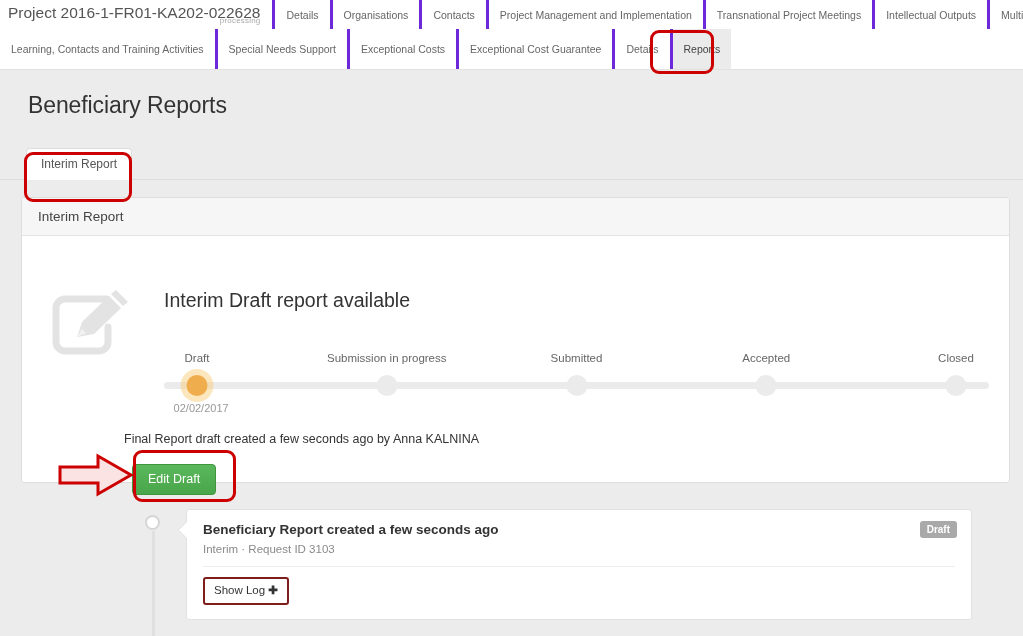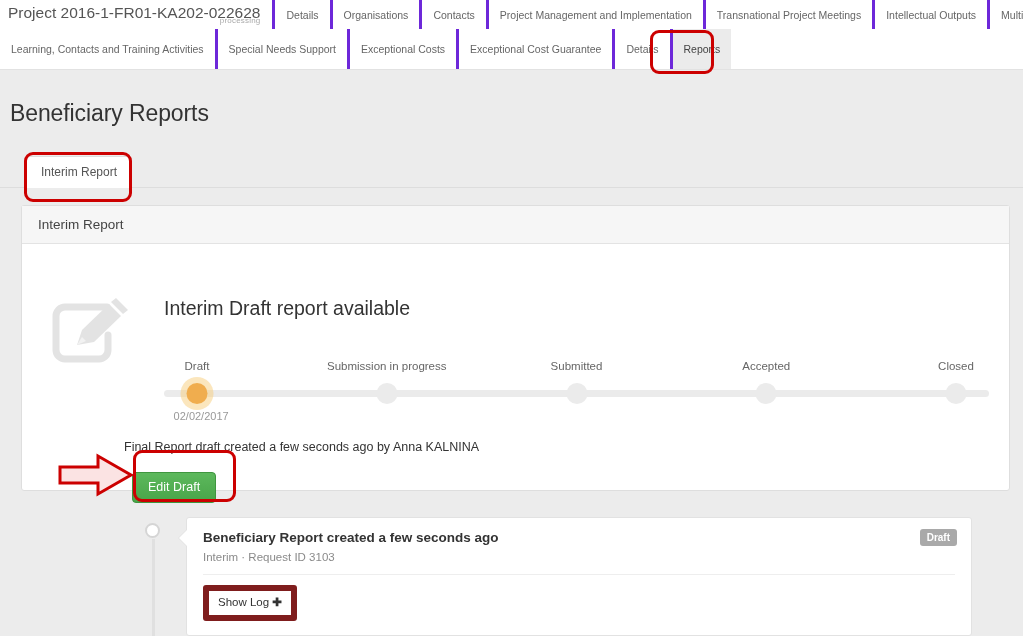--- a/index.html
+++ b/index.html
@@ -64,22 +64,22 @@
     background: #ebebeb;
     color: #444444;
   }
   .nav-item:first-child { border-left: none; }
 
   
   #page-title {
     font-size: 23px;
     font-weight: normal;
     color: #333333;
-    margin: 0;
-    padding: 30px 0 0 10px;
+    margin: 18px;
+    padding: 4px 0 0 10px;
     letter-spacing: -0.1px;
   }
 
   
   #report-tabs {
     margin-top: 27px;
     padding-left: 26px;
     height: 34px;
     border-bottom: 1px solid #dddddd;
     display: flex;
@@ -298,21 +298,21 @@
     color: #ffffff;
     font-size: 10px;
     font-weight: bold;
     padding: 3px 7px;
     border-radius: 3px;
     line-height: 1.1;
   }
   .btn-showlog {
     display: inline-block;
     background: #ffffff;
-    border: 6px solid #7f1d1d;
+    border: 2px solid #7f1d1d;
     border-radius: 3px;
     font-size: 11.5px;
     color: #333333;
     padding: 5px 9px;
     cursor: pointer;
     line-height: 1.2;
   }
   .btn-showlog .plus { font-weight: bold; margin-left: 3px; }
 
   

